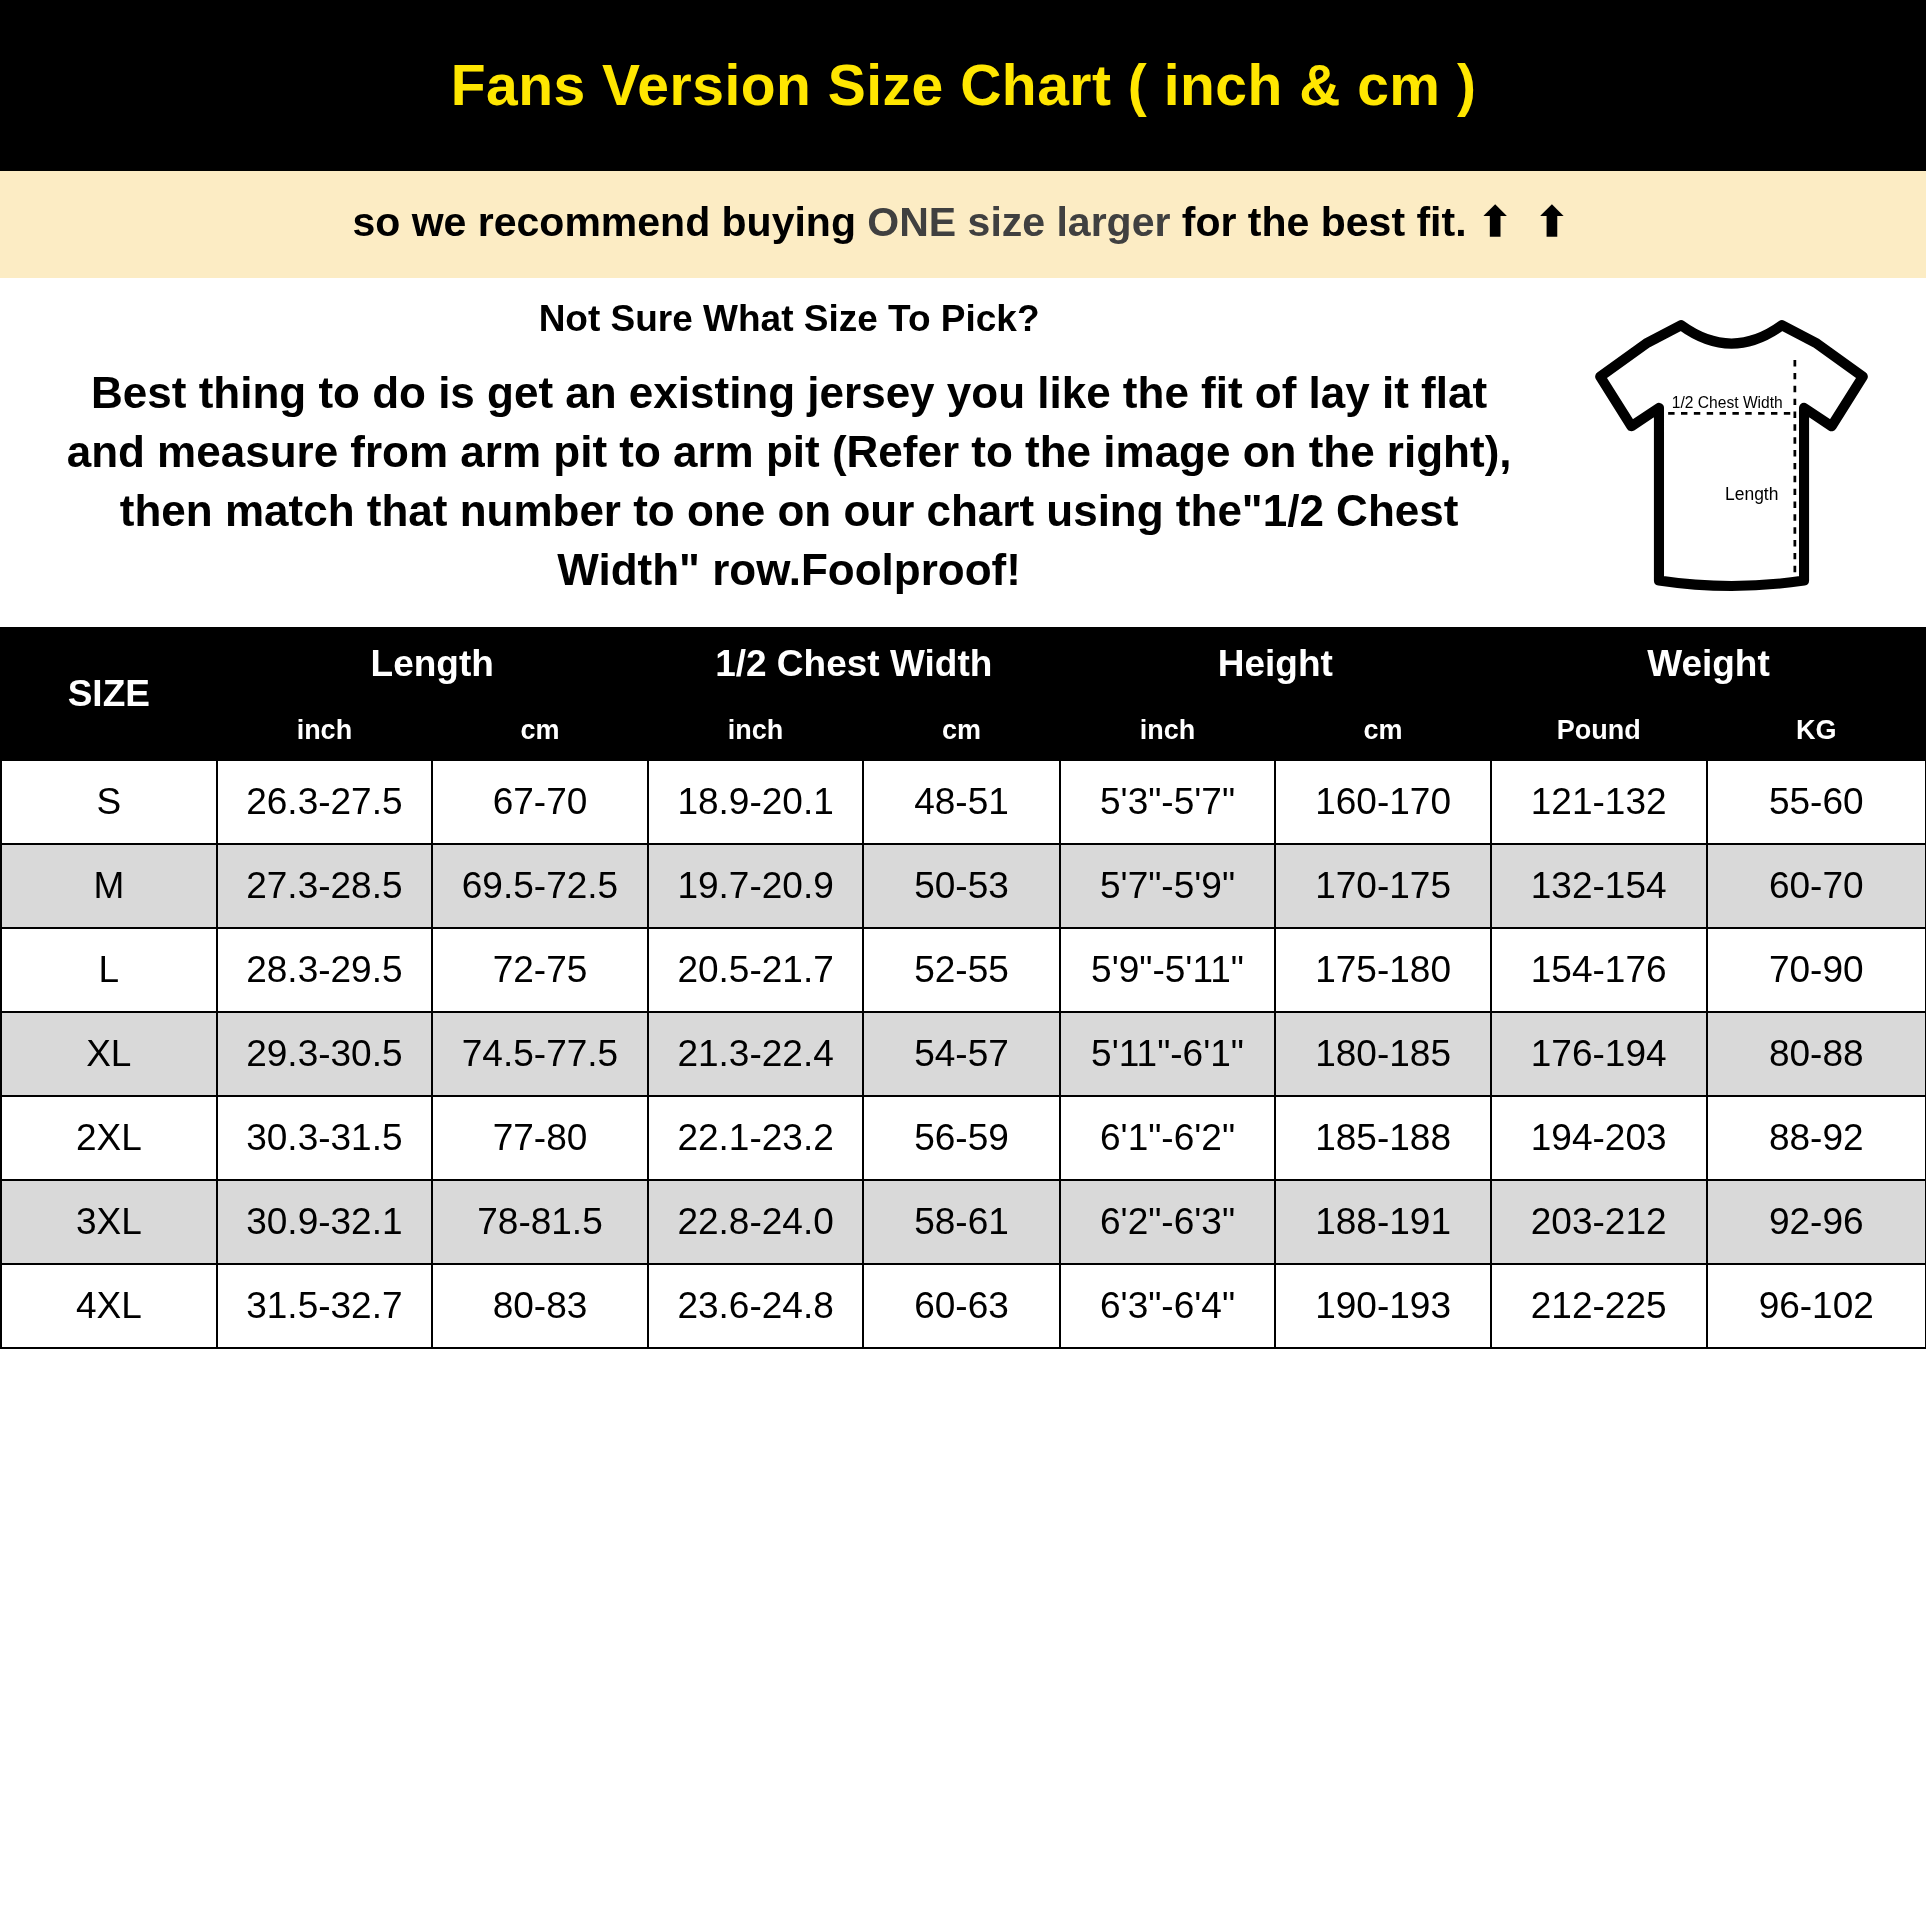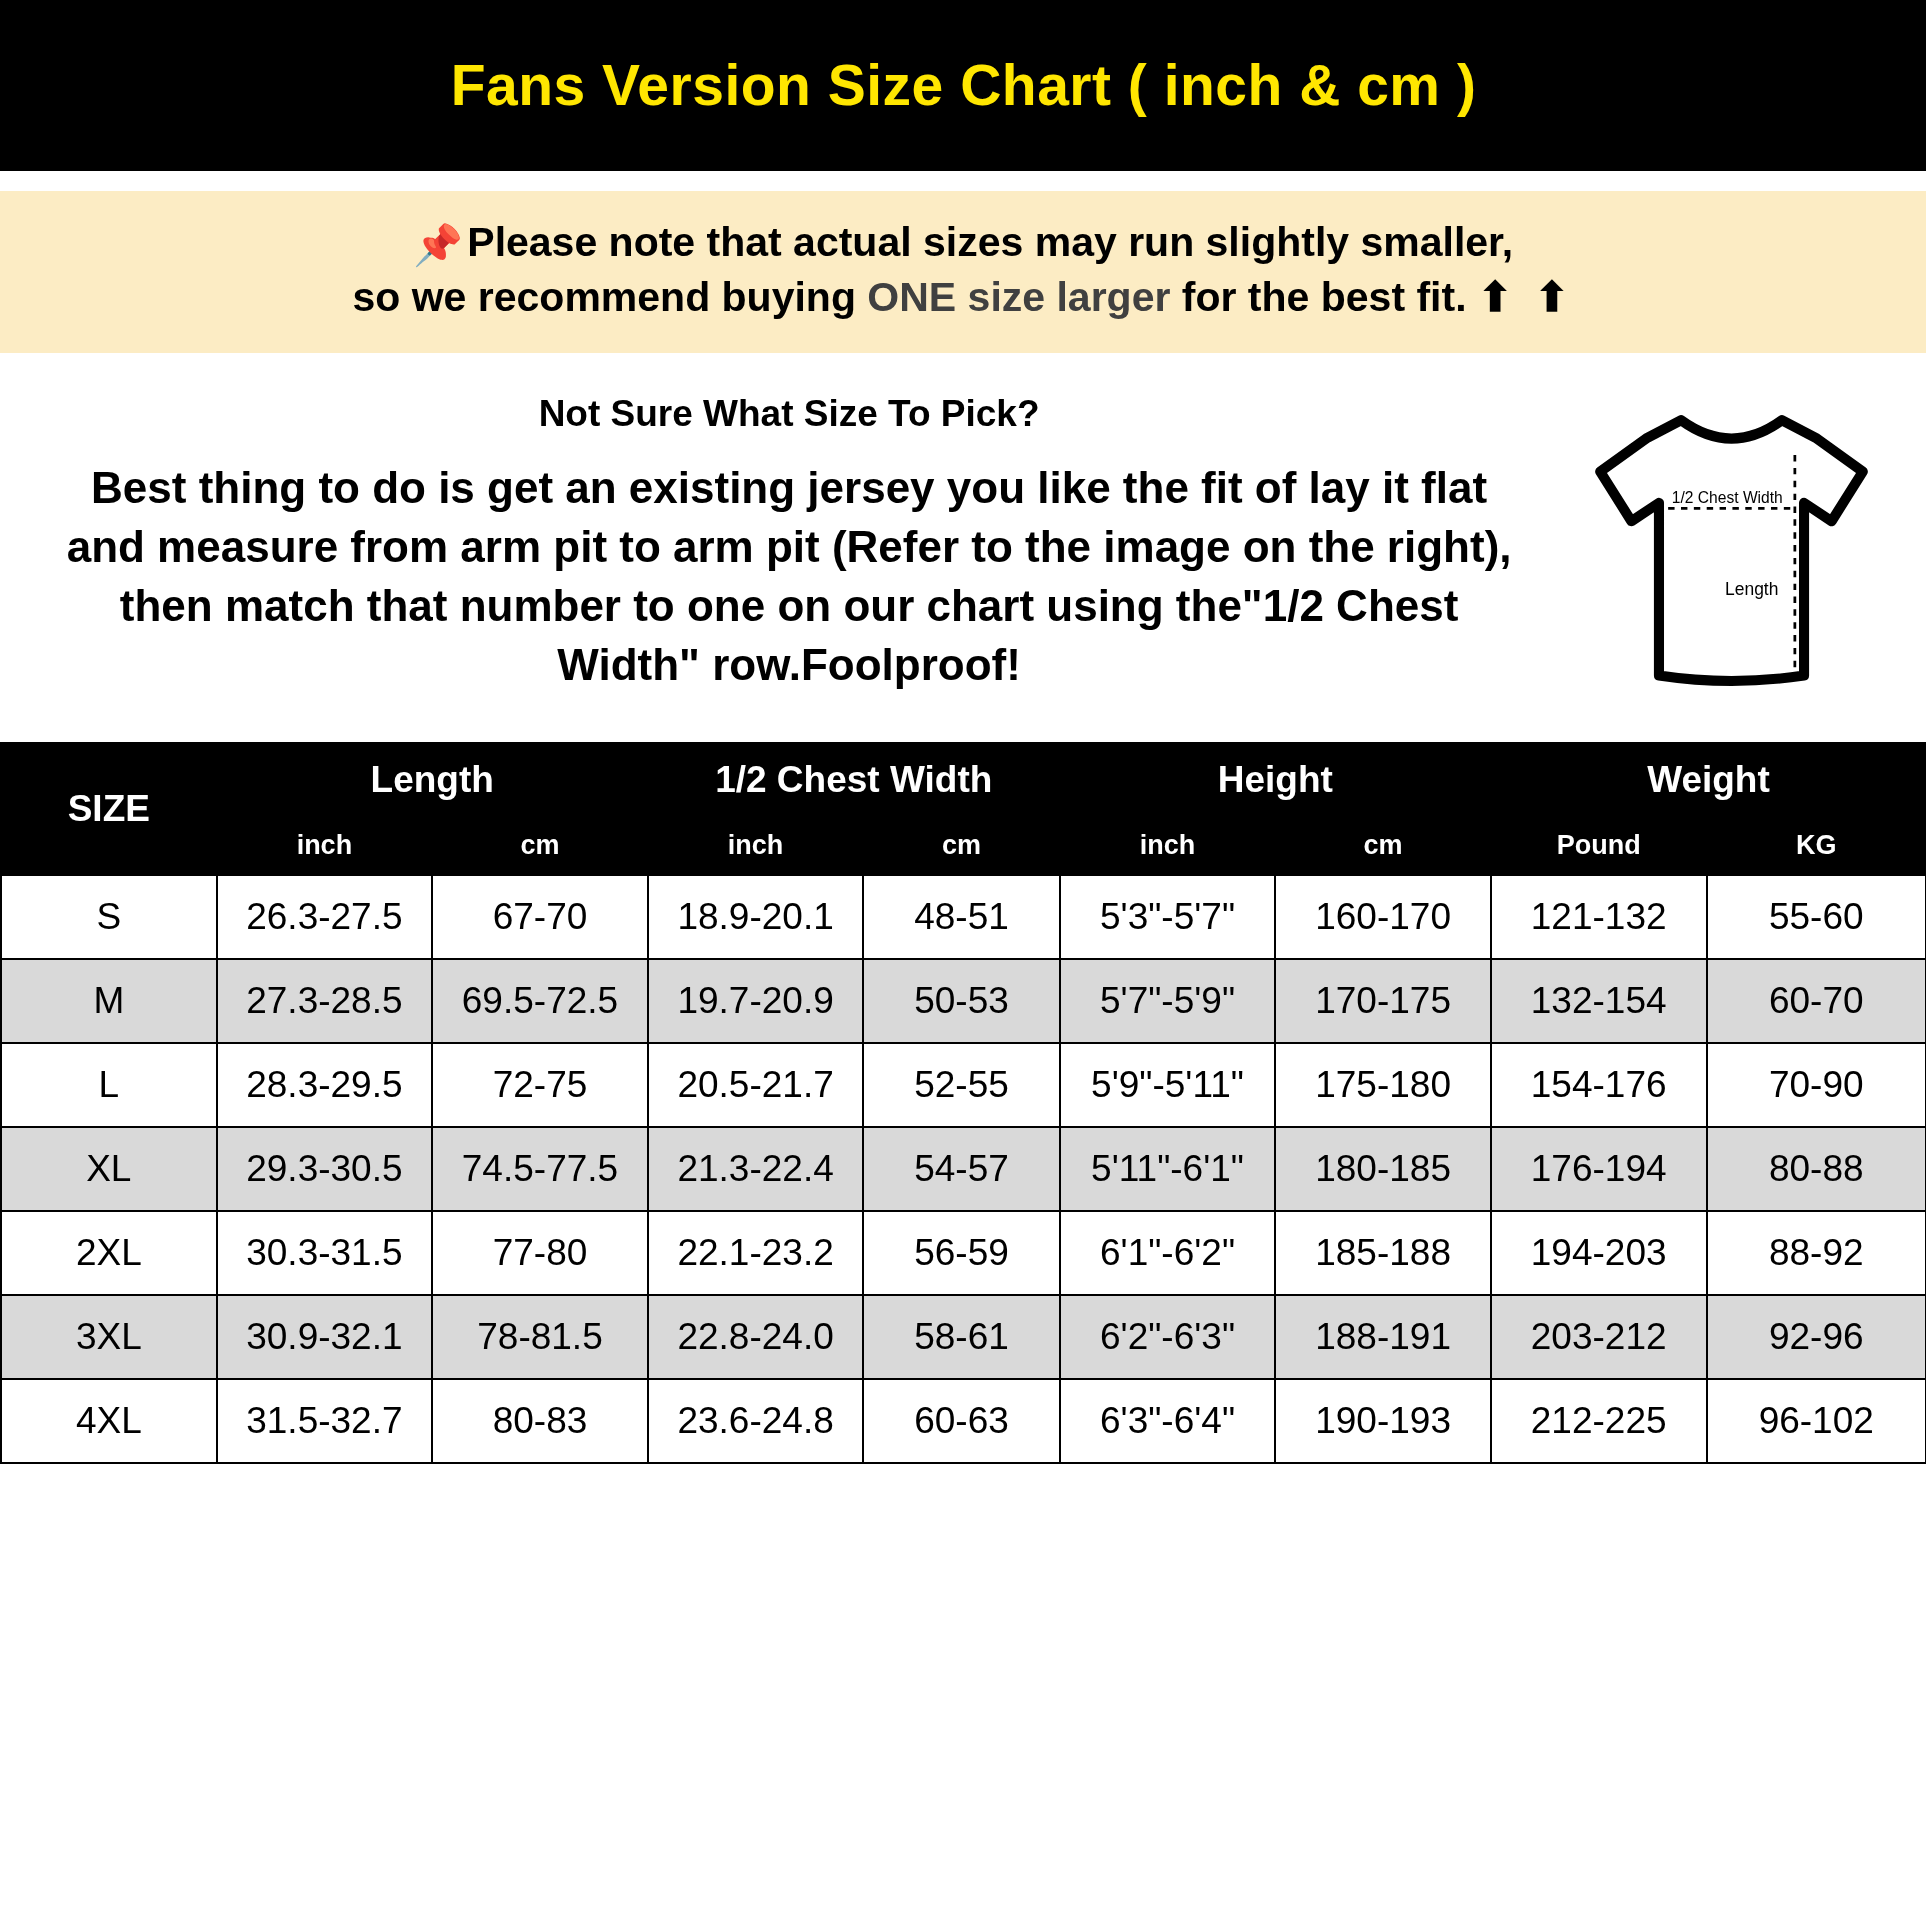--- a/index.html
+++ b/index.html
@@ -13,21 +13,20 @@
     font-family: "Liberation Sans", sans-serif;
     color: #000000;
     overflow: hidden;
   }
   .sheet {
     width: 1927px;
     height: 1621px;
     display: flex;
     flex-direction: column;
     box-sizing: border-box;
-    gap: 20px;
   }
 
   
   .header-bar {
     background: #000000;
     height: 171px;
     display: flex;
     align-items: center;
     justify-content: center;
     flex: 0 0 auto;
@@ -148,23 +147,20 @@
 </head>
 <body>
 
 <div class="sheet">
 
   <div class="header-bar">
     <div class="header-title">Fans Version Size Chart ( inch &amp; cm )</div>
   </div>
 
   <div class="note-band">
-    <div class="note-line">
-      <span class="pin-icon">📌</span><span>Please note that actual sizes may run slightly smaller,</span>
-    </div>
     <div class="note-line">
       <span>so we recommend buying </span><span class="emph-red">ONE size larger</span><span> for the best fit. </span><span class="arrow-up">⬆ ⬆</span>
     </div>
   </div>
 
   <div class="info-section">
     <div class="info-text">
       <div class="info-head">Not Sure What Size To Pick?</div>
       <div class="info-body">Best thing to do is get an existing jersey you like the fit of lay it flat</div>
       <div class="info-body">and measure from arm pit to arm pit (Refer to the image on the right),</div>

